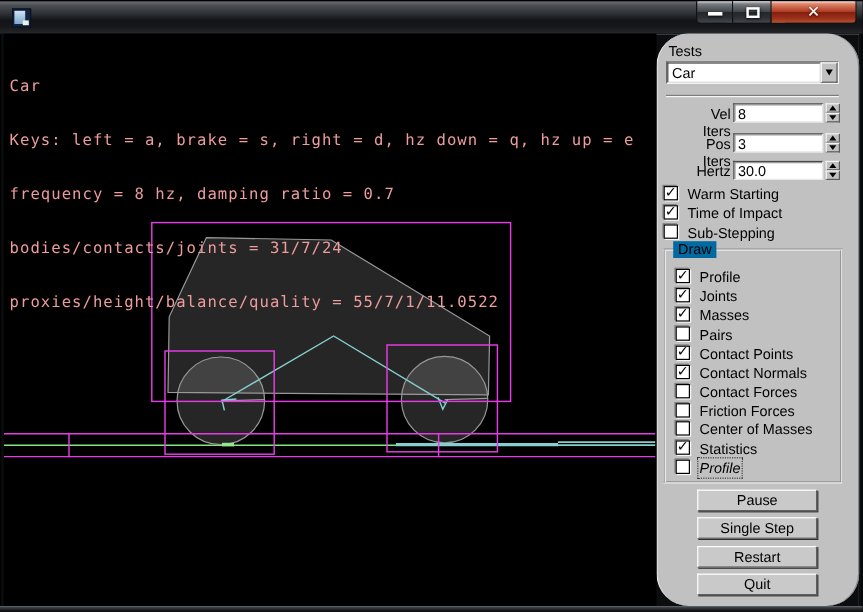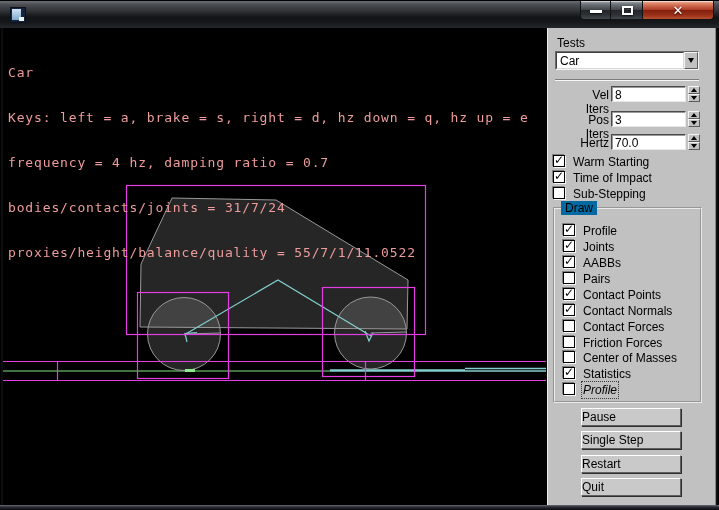--- a/index.html
+++ b/index.html
@@ -45,21 +45,21 @@
 
   
   .canvas { position:relative; width:544px; height:477px; background:#000; overflow:hidden; }
   .scene { position:absolute; left:0; top:0; }
   .stats { position:absolute; left:5px; top:7px; color:#ee9c9c;
     font-family:"DejaVu Sans Mono", monospace; font-size:13px; line-height:15px; letter-spacing:0.85px; white-space:pre; }
 
   
   .panel { position:relative; width:169px; height:477px; background:#c1c1c1;
     border-left:1px solid #ededed; box-shadow: inset -1px 0 0 #7e8setting288; font-size:12px; color:#000; }
-  .panel { box-shadow: inset -1px 0 0 #85878a; }
+  .panel { box-shadow: inset -1px 0 0 #85878a; border-radius: 27px; }
   .glui-label { position:absolute; font-size:12px; color:#000; }
 
   .dropdown { position:absolute; left:7px; top:23px; width:144px; height:19px; display:flex;
     border:1px solid; border-color:#6b6b6b #f4f4f4 #f4f4f4 #6b6b6b; background:#fff; }
   .dropdown-field { flex:1; background:#fff; border:1px solid; border-color:#3f3f3f #d9d9d9 #d9d9d9 #3f3f3f;
     padding:1px 0 0 3px; font-size:12px; }
   .dropdown-arrow-btn { width:14px; background:#c1c1c1; border:1px solid; border-color:#f4f4f4 #5c5c5c #5c5c5c #f4f4f4;
     display:flex; align-items:center; justify-content:center; }
   .tri-down { width:0; height:0; border-left:3.5px solid transparent; border-right:3.5px solid transparent; border-top:5px solid #000; }
   .tri-up-s { width:0; height:0; border-left:3px solid transparent; border-right:3px solid transparent; border-bottom:4px solid #000; }
@@ -86,21 +86,21 @@
   .cb-label.focused { outline:1px dotted #3a3a3a; outline-offset:1px;font-style:italic; }
 
   .group-box { position:absolute; left:5px; top:179px; width:149px; height:196px;
     border:2px groove #eaeaea; }
   .group-title { position:absolute; left:6px; top:-8px; background:#0369a1; padding:0 4px; font-size:12px; }
   .group-box .cb-row .checkbox { left:0; }
   .group-box .cb-row { left:8px; }
 
   .glui-btn { position:absolute; left:33px; width:100px; height:18px; background:#c9c9c9;
     border:1px solid; border-color:#ffffff #5f5f5f #5f5f5f #ffffff; box-shadow:1px 1px 0 #2e2e2e;
-    font-family:"Liberation Sans", sans-serif; font-size:12px; color:#000; text-align:left; line-height:15px; }
+    font-family:"Liberation Sans", sans-serif; font-size:12px; color:#000; text-align:center; line-height:15px; }
 </style>
 </head>
 <body>
 
 <div class="window">
 
   <div class="titlebar">
     <div class="app-icon"></div>
     <div class="caption-buttons">
       <div class="cap-btn min">
@@ -159,21 +159,21 @@
         </g>
 
         <g fill="#8ee88e">
           <rect x="185" y="369" width="10" height="3"></rect>
         </g>
       </svg>
 
       <div class="stats">
         <div>Car</div>
         <div>Keys: left = a, brake = s, right = d, hz down = q, hz up = e</div>
-        <div>frequency = 4 hz, damping ratio = 0.7</div>
+        <div>frequency = 8 hz, damping ratio = 0.7</div>
         <div>bodies/contacts/joints = 31/7/24</div>
         <div>proxies/height/balance/quality = 55/7/1/11.0522</div>
       </div>
     </div>
 
     <div class="panel">
 
       <div class="glui-label" style="left:9px; top:8px;">Tests</div>
 
       <div class="dropdown">
@@ -204,21 +204,21 @@
           <div class="spin-btn">
               <span class="tri-up-s"></span>
             </div>
           <div class="spin-btn">
               <span class="tri-down-s"></span>
             </div>
         </div>
       </div>
       <div class="spin-row" style="top:106px; width:169px;">
         <span class="spin-label">Hertz</span>
-        <div class="edit-box">70.0</div>
+        <div class="edit-box">30.0</div>
         <div class="spinner">
           <div class="spin-btn">
               <span class="tri-up-s"></span>
             </div>
           <div class="spin-btn">
               <span class="tri-down-s"></span>
             </div>
         </div>
       </div>
 
@@ -241,21 +241,21 @@
         <div class="cb-row" style="top:15px;">
           <span class="checkbox checked"></span>
           <span class="cb-label">Profile</span>
         </div>
         <div class="cb-row" style="top:31px;">
           <span class="checkbox checked"></span>
           <span class="cb-label">Joints</span>
         </div>
         <div class="cb-row" style="top:47px;">
           <span class="checkbox checked"></span>
-          <span class="cb-label">AABBs</span>
+          <span class="cb-label">Masses</span>
         </div>
         <div class="cb-row" style="top:63px;">
           <span class="checkbox"></span>
           <span class="cb-label">Pairs</span>
         </div>
         <div class="cb-row" style="top:79px;">
           <span class="checkbox checked"></span>
           <span class="cb-label">Contact Points</span>
         </div>
         <div class="cb-row" style="top:95px;">

